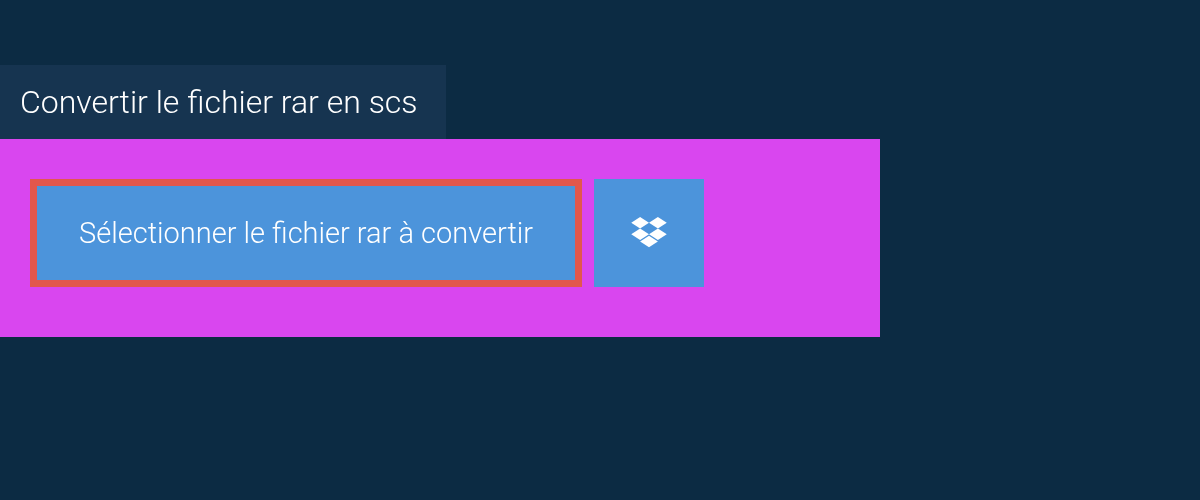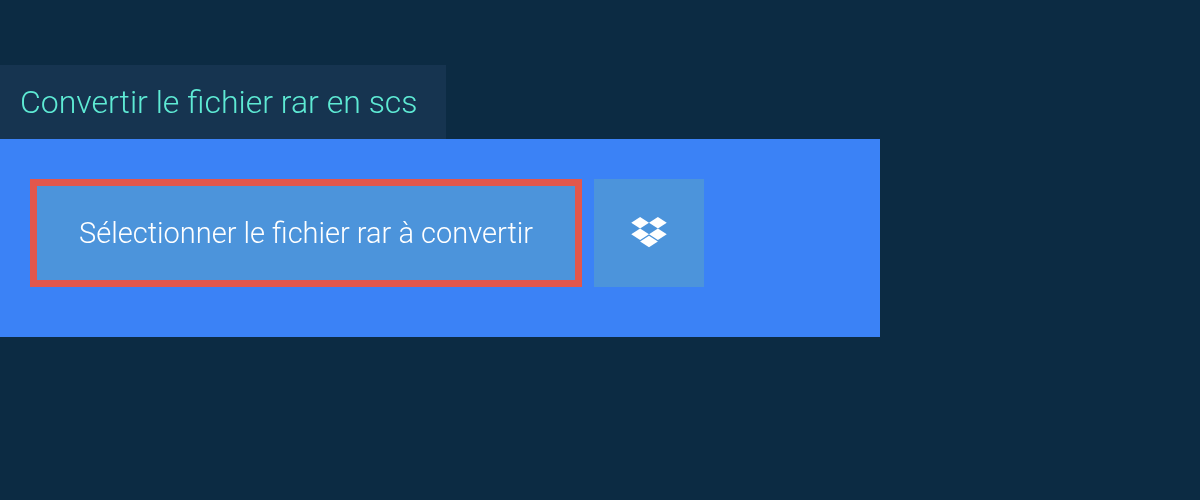--- a/index.html
+++ b/index.html
@@ -13,28 +13,28 @@
       width: 1200px;
       height: 500px;
       overflow: hidden;
     }
     .tab-container {
       padding-top: 65px;
     }
     .tab {
       display: inline-block;
       background-color: #163450;
-      color: #5eead4;
+      color: #ffffff;
       font-size: 32px;
       font-weight: 300;
       padding: 18px 28px 18px 20px;
       margin-left: 0;
     }
     .main-panel {
-      background-color: #3b82f6;
+      background-color: #d946ef;
       padding: 40px 30px 50px 30px;
       margin-top: 0;
       width: 880px;
     }
     .button-row {
       display: flex;
       gap: 12px;
       align-items: stretch;
     }
     .select-button {

